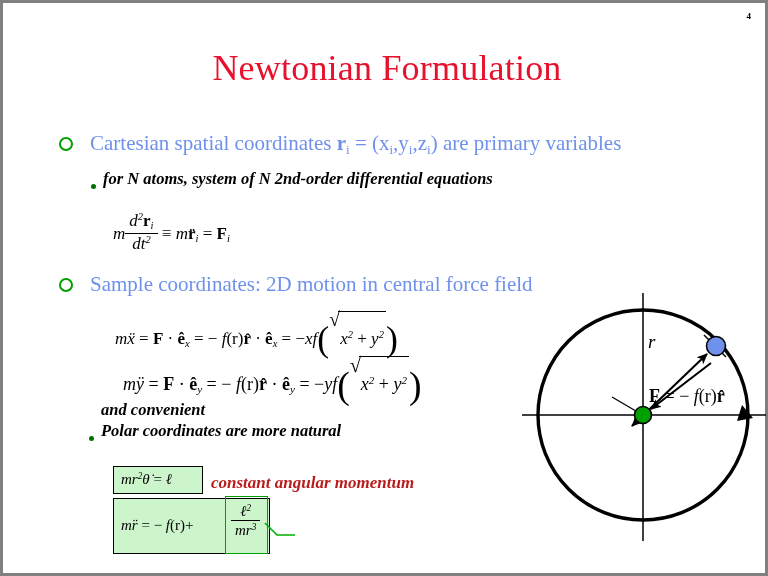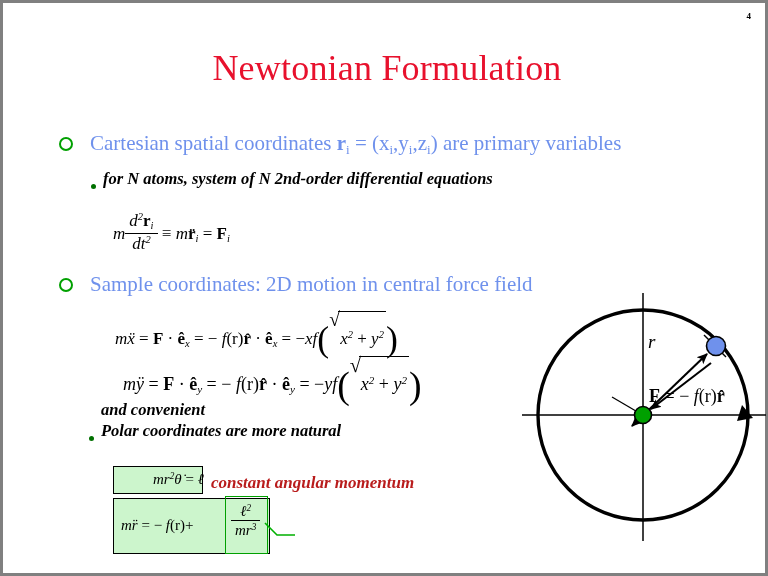--- a/index.html
+++ b/index.html
@@ -124,21 +124,21 @@
 
   <div class="bullet2" style="left:86px;top:396px;">
     <div class="dot"></div>
     <div>
       <div class="b2text">and convenient</div>
       <div class="b2text">Polar coordinates are more natural</div>
     </div>
   </div>
 
   <div class="gbox" style="left:110px;top:463px;width:90px;height:28px;"></div>
-  <div class="eq" style="left:118px;top:468px;font-size:15px;margin-left:32px;">
+  <div class="eq" style="left:118px;top:468px;font-size:15px;">
     <span>m</span><span>r</span><sup>2</sup><span>θ̇</span>
     <span class="rm">=</span>
     <span>ℓ</span>
   </div>
   <div class="gnote" style="left:208px;top:470px;">constant angular momentum</div>
 
   <div class="gbox" style="left:110px;top:495px;width:157px;height:56px;"></div>
   <div class="gbox-inner" style="left:222px;top:493px;width:43px;height:58px;"></div>
   <div class="eq" style="left:118px;top:514px;font-size:15px;">
     <span>m</span><span>r̈</span>

